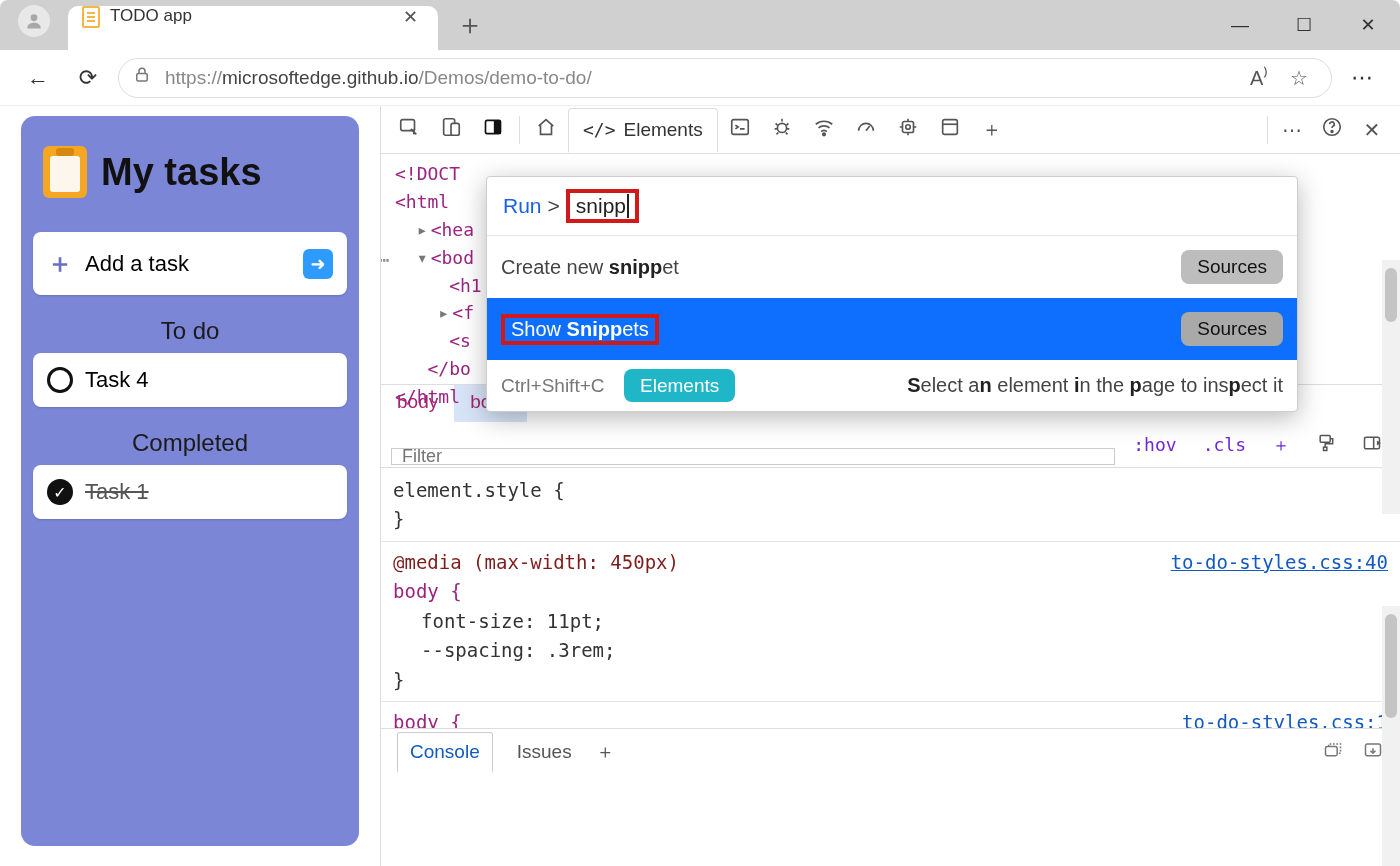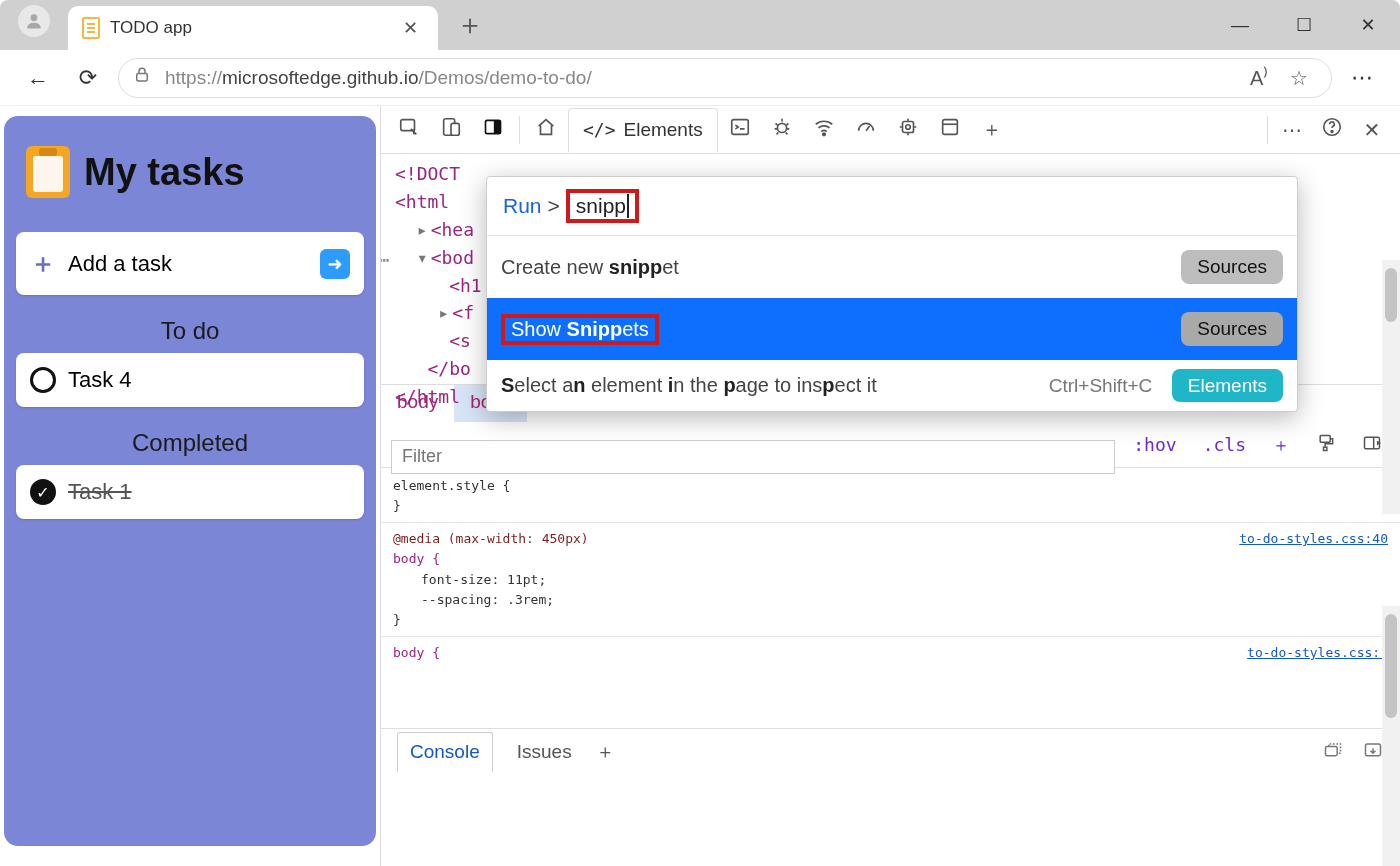--- a/index.html
+++ b/index.html
@@ -29,21 +29,20 @@
     margin: 0 14px 8px 18px;
     display:flex;align-items:center;justify-content:center;
     align-self:center;
   }
   .browser-tab {
     background: #fff;
     border-top-left-radius: 10px;
     border-top-right-radius: 10px;
     height: 44px;
     display: flex;
-    align-items: center;
     padding: 0 14px;
     gap: 10px;
     margin-left: 4px;
     min-width: 370px;
   }
   .tab-icon {
     width: 18px; height: 22px;
     background: #fff;
     border: 2px solid #f5b642;
     border-radius: 2px;
@@ -82,21 +81,21 @@
   .url-gray { color:#888;}
   .right-icons { display:flex;align-items:center;gap:4px;margin-left:auto;}
   .rico { width:36px;text-align:center;font-size:20px;color:#555;}
 
   
   .content-row { display:flex; height: 760px; }
 
   
   .app-pane {
     width: 380px;
-    padding: 10px 4px;
+    padding: 10px 21px;
   }
   .app-card {
     background:#7b86d6;
     border-radius: 14px;
     padding: 12px 12px 40px 12px;
     height: 730px;
   }
   .app-header{
     display:flex;align-items:center;gap:14px;
     padding: 18px 10px 26px 10px;
@@ -221,25 +220,25 @@
     height:46px;border-top:1px solid #ddd;border-bottom:1px solid #ddd;
     display:flex;align-items:center;gap:34px;padding:0 16px;
     font-size:20px;color:#666;
   }
   .styles-tabs .on{color:#1259c3;border:1px solid #ccc;border-bottom:2px solid #fff;padding:9px 12px;margin-bottom:-1px;border-radius:3px 3px 0 0;}
   .styles-toolbar{
     height:46px;border-bottom:1px solid #ddd;
     display:flex;align-items:center;padding:0 10px;gap:10px;
   }
   .filter-input{
-    flex:1;border:1px solid #ccc;height:34px;padding:0 10px;font-size:18px;color:#7f1d1d;margin-top:24px;
+    flex:1;border:1px solid #ccc;height:17px;padding:0 10px;font-size:18px;color:#7f1d1d;margin-top:24px;
   }
   .ttool{font-family:Consolas,monospace;font-size:18px;color:#6d28d9;padding:0 8px;}
   .styles-body{
-    font-family:Consolas,monospace;font-size:13px;
+    font-family:Consolas,monospace;font-size:19px;
     padding:8px 12px;color:#333;line-height:1.55;
     height:260px;overflow:hidden;
     position:relative;
   }
   .gray{color:#7f1d1d;}
   .purple{color:#9b2481;}
   .link{color:#1259c3;text-decoration:underline;float:right;}
   .rule-sep{border-top:1px solid #e6e6e6;margin:6px -12px;}
 
   .drawer{
@@ -511,19 +510,19 @@
   </div>
 
   <div class="cmd-row sel">
     <span class="red-outline">
       <span>Show </span><b>Snipp</b><span>ets</span>
     </span>
     <span class="badge badge-sources">Sources</span>
   </div>
 
   <div class="cmd-row">
-    <span><b>S</b>elect a<b>n</b> element <b>i</b>n the <b>p</b>age to ins<b>p</b>ect it</span>
     <span>
       <span class="shortcut">Ctrl+Shift+C</span>
       <span class="badge badge-elements">Elements</span>
     </span>
+    <span><b>S</b>elect a<b>n</b> element <b>i</b>n the <b>p</b>age to ins<b>p</b>ect it</span>
   </div>
 </div>
 
 </body></html>

